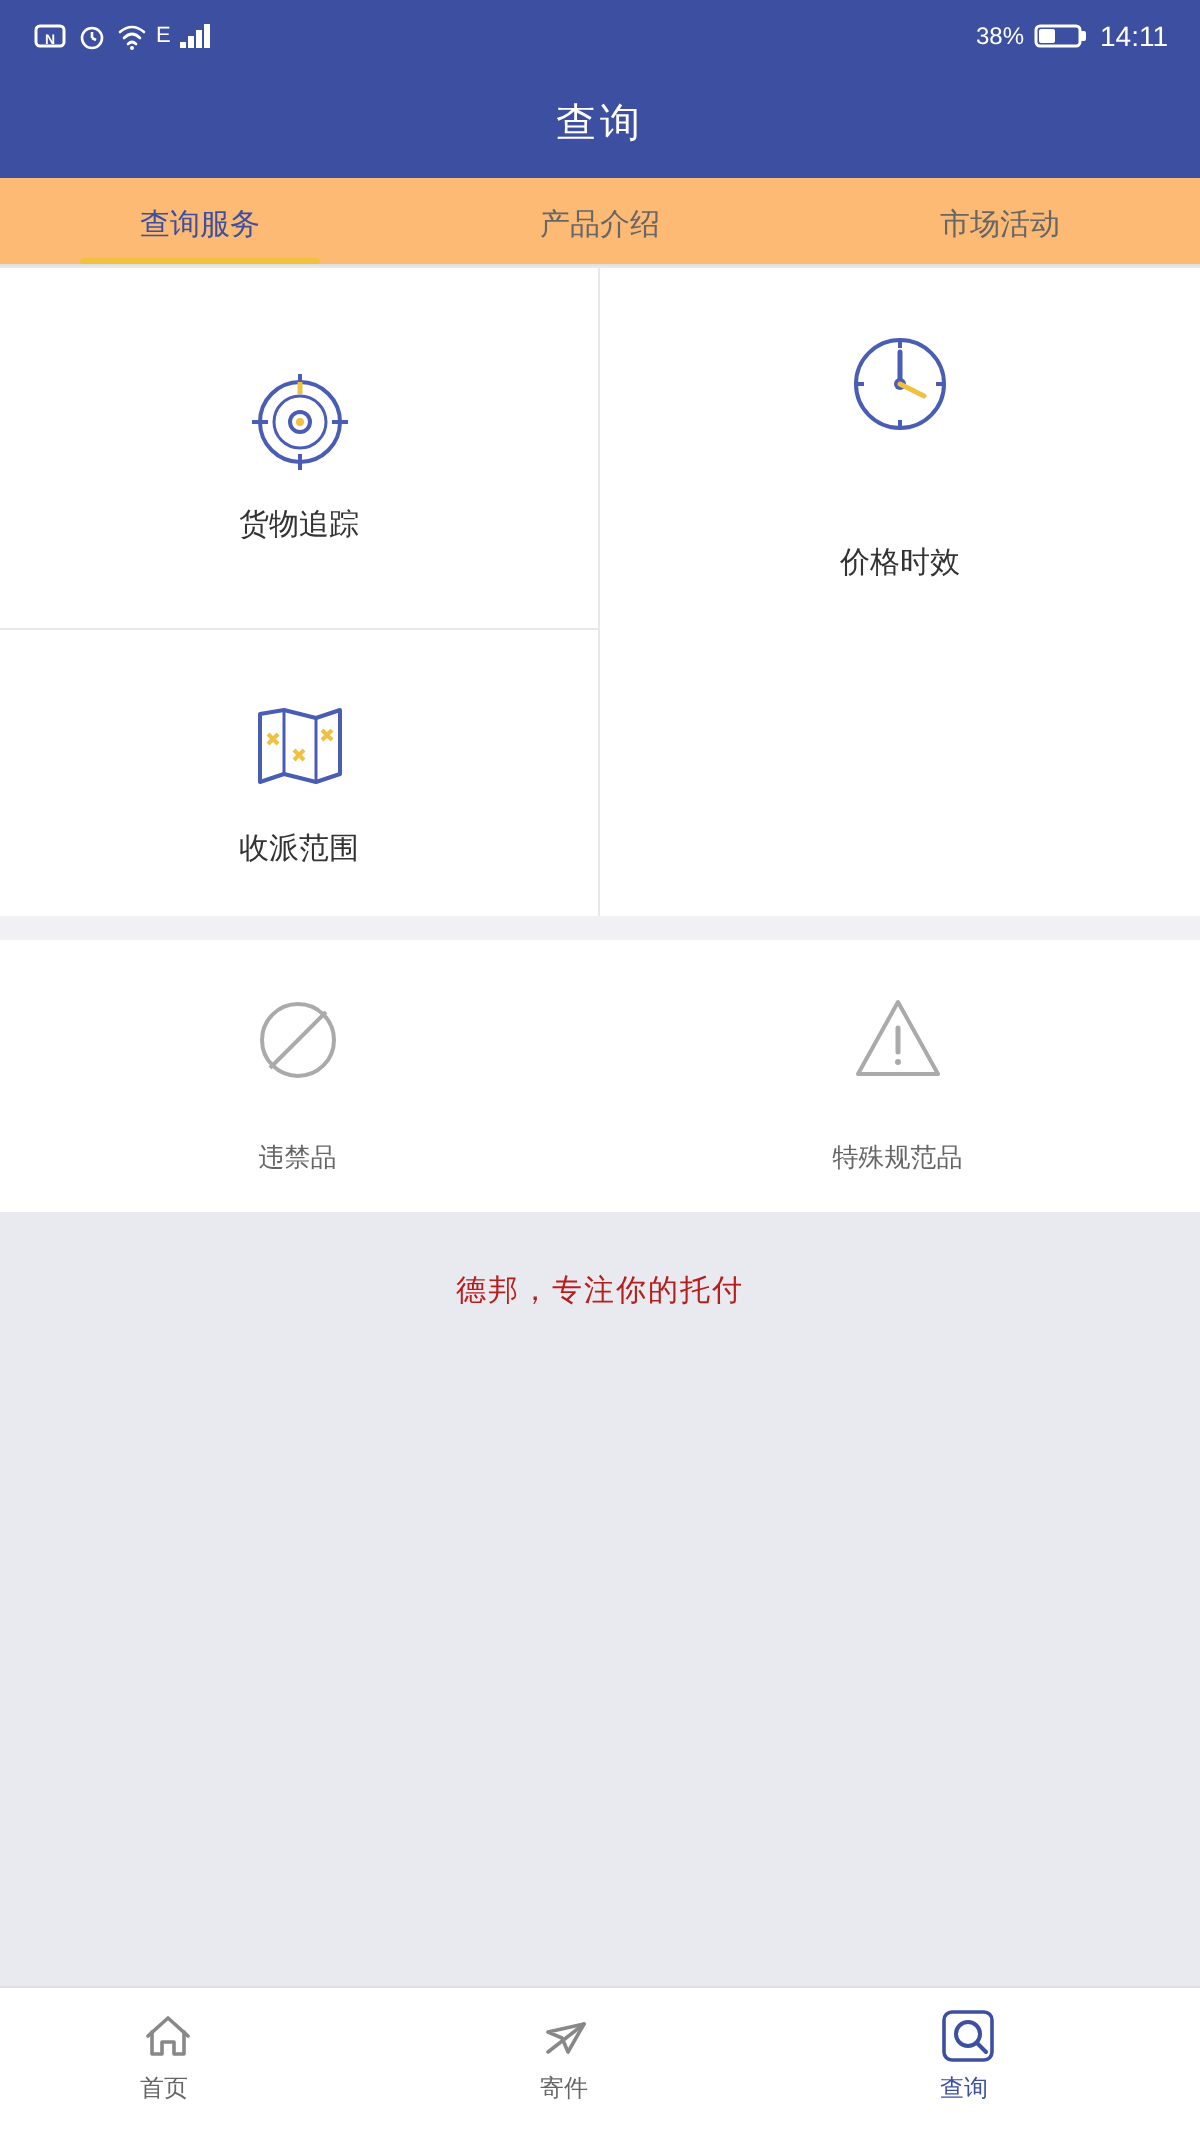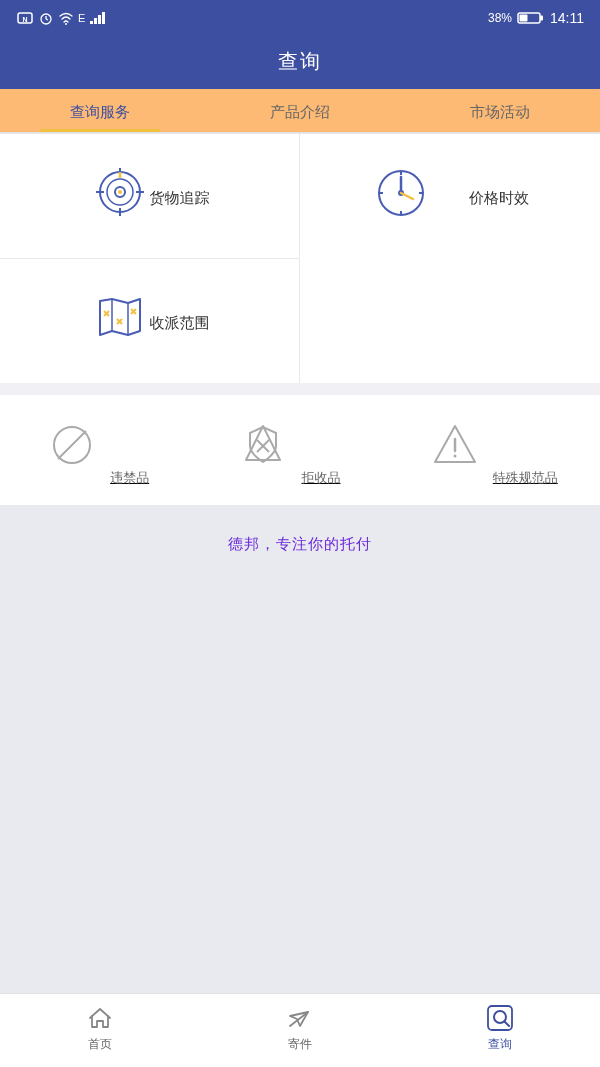--- a/index.html
+++ b/index.html
@@ -72,20 +72,21 @@
 
     
     .main-grid {
       background: white;
       display: grid;
       grid-template-columns: 1fr 1fr;
       border-top: 1px solid #e8e8e8;
     }
     .grid-item {
       display: flex;
+      flex-direction: column;
       align-items: center;
       justify-content: center;
       padding: 28px 0 24px;
       border-right: 1px solid #e8e8e8;
       border-bottom: 1px solid #e8e8e8;
       cursor: pointer;
     }
     .grid-item:nth-child(2n) { border-right: none; gap: 38px; }
     .grid-item:nth-last-child(-n+2) { border-bottom: none; }
 
@@ -108,59 +109,59 @@
     
     .bottom-row {
       background: white;
       display: flex;
       justify-content: space-around;
       padding: 20px 0 18px;
       margin-top: 8px;
     }
     .bottom-item {
       display: flex;
-      align-items: flex-end;
+      flex-direction: column;
+      align-items: center;
       gap: 8px;
       cursor: pointer;
-      text-decoration: underline;
     }
     .bottom-label {
       font-size: 13px;
       color: #666;
     }
 
     
     .slogan-section {
       background: #e8eaf0;
       flex: 1;
       display: flex;
       align-items: flex-start;
       justify-content: center;
       padding-top: 30px;
     }
     .slogan-text {
       font-size: 15px;
-      color: #6d28d9;
+      color: #b91c1c;
       letter-spacing: 1px;
       text-align: center;
     }
 
     
     .bottom-nav {
       background: white;
       border-top: 1px solid #e0e0e0;
       display: flex;
       justify-content: space-around;
       padding: 10px 0 14px;
       margin-top: auto;
     }
     .nav-item {
       display: flex;
       flex-direction: column;
-      align-items: center;
+      align-items: flex-start;
       gap: 4px;
       cursor: pointer;
       min-width: 60px;
     }
     .nav-label {
       font-size: 12px;
       color: #666;
     }
     .nav-item.active .nav-label { color: #3d4fa0; }
     .nav-icon-wrap {
@@ -289,33 +290,20 @@
       <svg width="46" height="46" viewBox="0 0 46 46">
         <circle cx="23" cy="23" r="18" fill="none" stroke="#aaaaaa" stroke-width="2"></circle>
         <line x1="9" y1="37" x2="37" y2="9" stroke="#aaaaaa" stroke-width="2"></line>
       </svg>
     </div>
     <span class="bottom-label">违禁品</span>
   </div>
   <div class="bottom-item">
     <div class="icon-wrap">
       <svg width="46" height="46" viewBox="0 0 46 46">
-        <path d="M23 4 L6 38 L40 38 Z" fill="none" stroke="#aaaaaa" stroke-width="2" stroke-linejoin="round"></path>
-        <path d="M23 4 C21 4 6 36 4 40 L42 40 C40 36 25 4 23 4 Z" fill="none" stroke="none"></path>
-
-        <path d="M23 5 L10 11 L10 24 C10 32 23 40 23 40 C23 40 36 32 36 24 L36 11 Z" fill="none" stroke="#aaaaaa" stroke-width="2"></path>
-        <line x1="17" y1="18" x2="29" y2="30" stroke="#aaaaaa" stroke-width="2"></line>
-        <line x1="29" y1="18" x2="17" y2="30" stroke="#aaaaaa" stroke-width="2"></line>
-      </svg>
-    </div>
-    <span class="bottom-label">拒收品</span>
-  </div>
-  <div class="bottom-item">
-    <div class="icon-wrap">
-      <svg width="46" height="46" viewBox="0 0 46 46">
         <path d="M23 4 L43 40 L3 40 Z" fill="none" stroke="#aaaaaa" stroke-width="2" stroke-linejoin="round"></path>
         <line x1="23" y1="17" x2="23" y2="29" stroke="#aaaaaa" stroke-width="2.5" stroke-linecap="round"></line>
         <circle cx="23" cy="34" r="1.5" fill="#aaaaaa"></circle>
       </svg>
     </div>
     <span class="bottom-label">特殊规范品</span>
   </div>
 </div>
 
 <div class="slogan-section">

